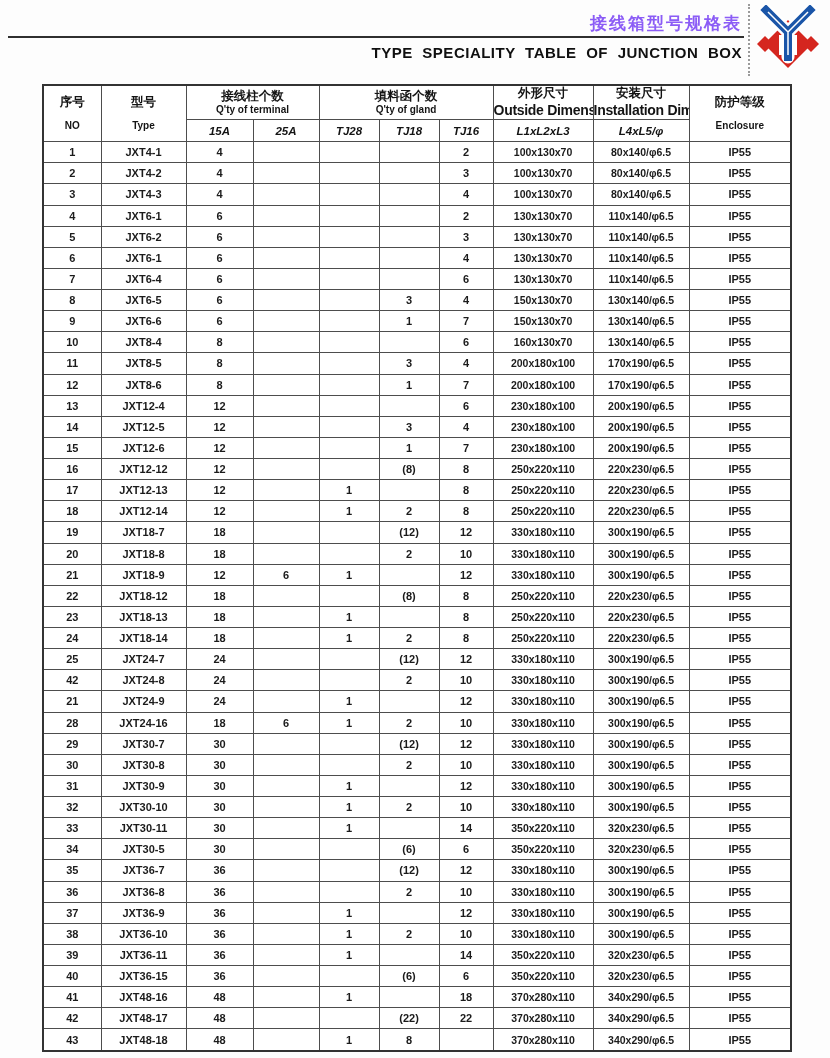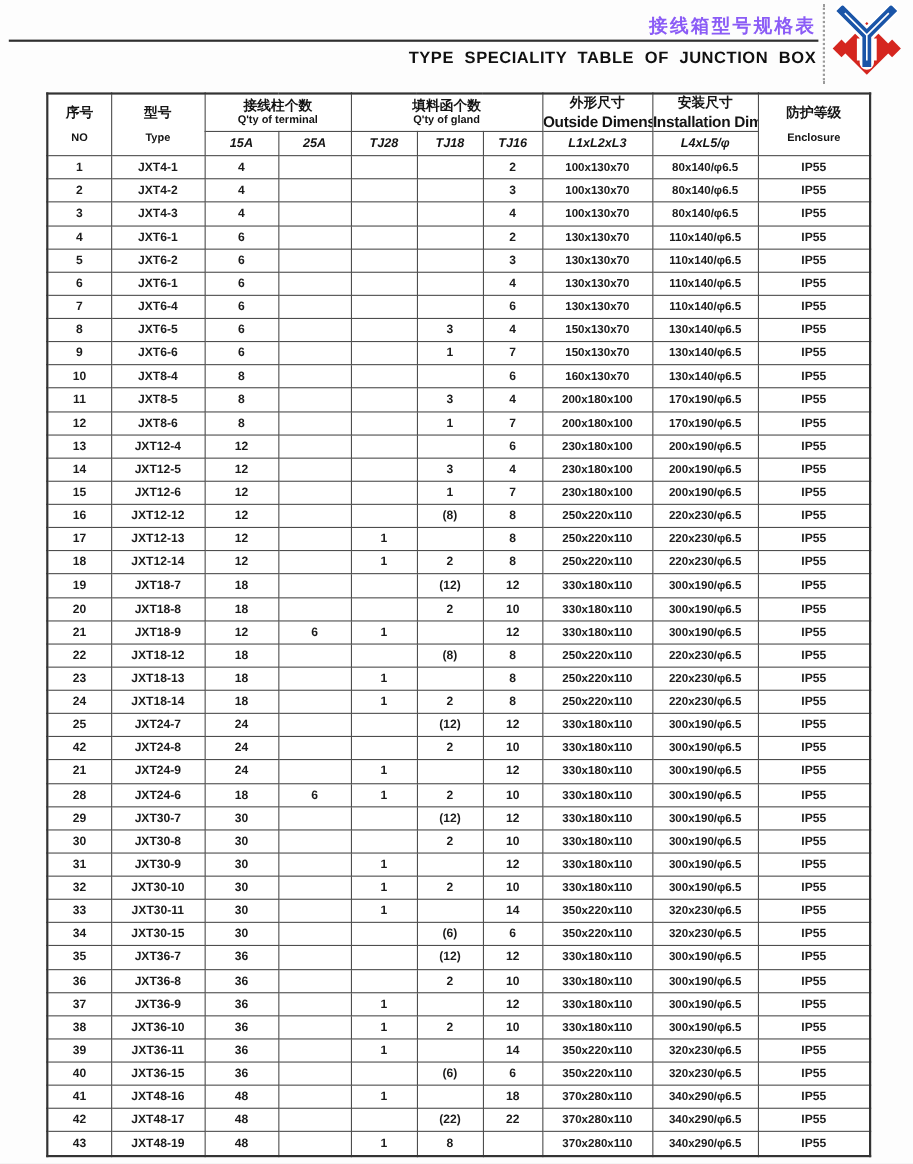--- a/index.html
+++ b/index.html
@@ -461,21 +461,21 @@
           <td></td>
           <td>1</td>
           <td></td>
           <td>12</td>
           <td>330x180x110</td>
           <td>300x190/φ6.5</td>
           <td>IP55</td>
         </tr>
         <tr>
           <td>28</td>
-          <td>JXT24-6</td>
+          <td>JXT24-16</td>
           <td>18</td>
           <td>6</td>
           <td>1</td>
           <td>2</td>
           <td>10</td>
           <td>330x180x110</td>
           <td>300x190/φ6.5</td>
           <td>IP55</td>
         </tr>
         <tr>
@@ -533,21 +533,21 @@
           <td></td>
           <td>1</td>
           <td></td>
           <td>14</td>
           <td>350x220x110</td>
           <td>320x230/φ6.5</td>
           <td>IP55</td>
         </tr>
         <tr>
           <td>34</td>
-          <td>JXT30-15</td>
+          <td>JXT30-5</td>
           <td>30</td>
           <td></td>
           <td></td>
           <td>(6)</td>
           <td>6</td>
           <td>350x220x110</td>
           <td>320x230/φ6.5</td>
           <td>IP55</td>
         </tr>
         <tr>
@@ -641,21 +641,21 @@
           <td></td>
           <td></td>
           <td>(22)</td>
           <td>22</td>
           <td>370x280x110</td>
           <td>340x290/φ6.5</td>
           <td>IP55</td>
         </tr>
         <tr>
           <td>43</td>
-          <td>JXT48-19</td>
+          <td>JXT48-18</td>
           <td>48</td>
           <td></td>
           <td>1</td>
           <td>8</td>
           <td></td>
           <td>370x280x110</td>
           <td>340x290/φ6.5</td>
           <td>IP55</td>
         </tr>
       </tbody>

